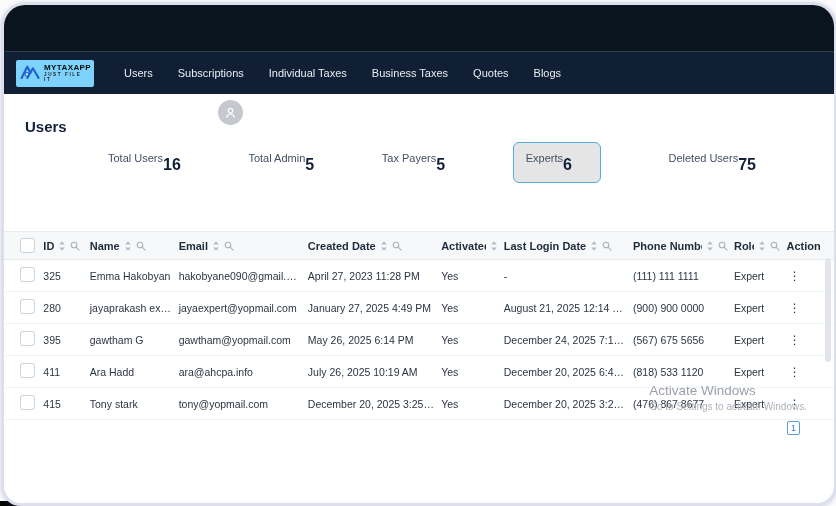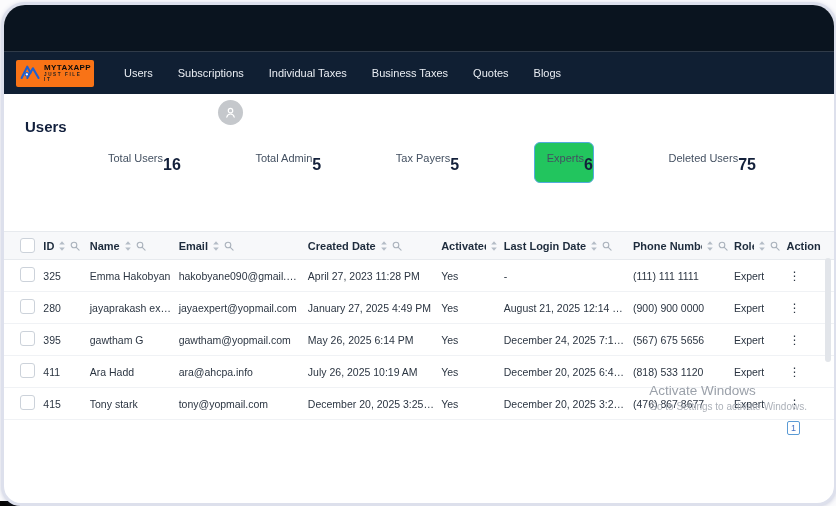--- a/index.html
+++ b/index.html
@@ -13,41 +13,41 @@
   .card{
     position:absolute;left:1px;top:2px;width:830px;height:498px;
     background:#ffffff;border:3px solid #dde0ec;
     border-radius:24px 24px 20px 20px;overflow:hidden;
     box-shadow:0 1px 4px rgba(80,90,140,.25);
   }
   
   .topbar{height:46px;background:#0a141f;border-bottom:1px solid #303b49;}
   
   .navbar{height:42px;background:#101f33;display:flex;align-items:center;padding:0 12px;}
-  .logo-box{background:#f97316;border-radius:2px;width:78px;height:27px;display:flex;align-items:center;gap:3px;padding:4px 4px;box-sizing:border-box;}
+  .logo-box{background:#7dd3fc;border-radius:2px;width:78px;height:27px;display:flex;align-items:center;gap:3px;padding:4px 4px;box-sizing:border-box;}
   .logo-text{display:flex;flex-direction:column;line-height:1;}
   .logo-name{font-size:8px;font-weight:800;letter-spacing:.4px;color:#0c0c0c;}
   .logo-tag{font-size:4.6px;font-weight:700;letter-spacing:1.6px;color:#222;margin-top:1.5px;}
   .nav-items{display:flex;gap:25px;margin-left:30px;}
   .nav-item{color:#e9edf3;font-size:11px;cursor:pointer;white-space:nowrap;}
   
   .avatar{position:absolute;left:214px;top:95px;width:25px;height:25px;border-radius:50%;
     background:#c5c8cc;display:flex;align-items:center;justify-content:center;}
   
   .page-title{position:absolute;left:21px;top:113px;font-size:15px;font-weight:700;color:#12203d;}
   .header-actions{position:absolute;right:22px;top:110px;display:flex;gap:11px;}
   .btn{display:flex;align-items:center;gap:6px;border:1px solid #2e6bd0;border-radius:4px;
     background:#fff;color:#1f5ec4;font-size:11px;font-weight:700;padding:5px 13px;cursor:pointer;
     font-family:"Liberation Sans", sans-serif;}
   
   .stats-row{position:absolute;left:104px;top:147px;width:648px;display:flex;justify-content:space-between;align-items:flex-start;}
   .stat{display:flex;}
   .stat-label{font-size:11px;color:#435061;}
   .stat-value{font-size:16px;font-weight:700;color:#13203a;margin-top:4px;}
-  .stat.highlighted{margin-top:-10px;padding:9px 0 8px 12px;background:#22c55e;border:1px solid #54abdd;border-radius:6px;}
+  .stat.highlighted{margin-top:-10px;padding:9px 28px 8px 12px;background:#e5e5e5;border:1px solid #54abdd;border-radius:6px;}
   
   .table-wrap{position:absolute;left:0;top:226px;width:100%;}
   table{width:100%;border-collapse:collapse;table-layout:fixed;}
   thead th{
     background:#f7f8fa;border-top:1px solid #e7eaee;border-bottom:1px solid #e7eaee;
     padding:6px 3px;text-align:left;color:#1d2b3c;font-size:11px;font-weight:700;vertical-align:middle;
   }
   thead th .th-inner{display:flex;align-items:center;gap:4px;}
   thead th .th-label{white-space:nowrap;overflow:hidden;}
   tbody td{

